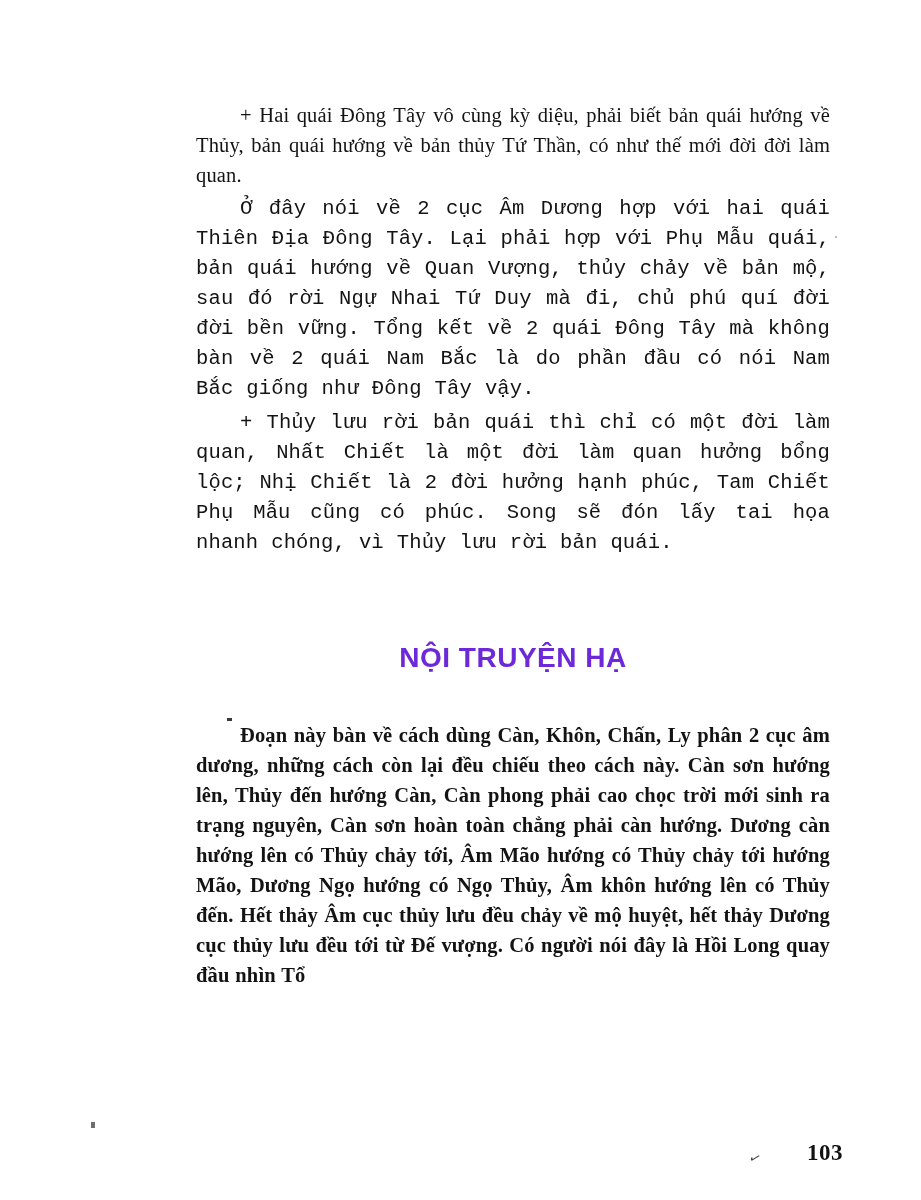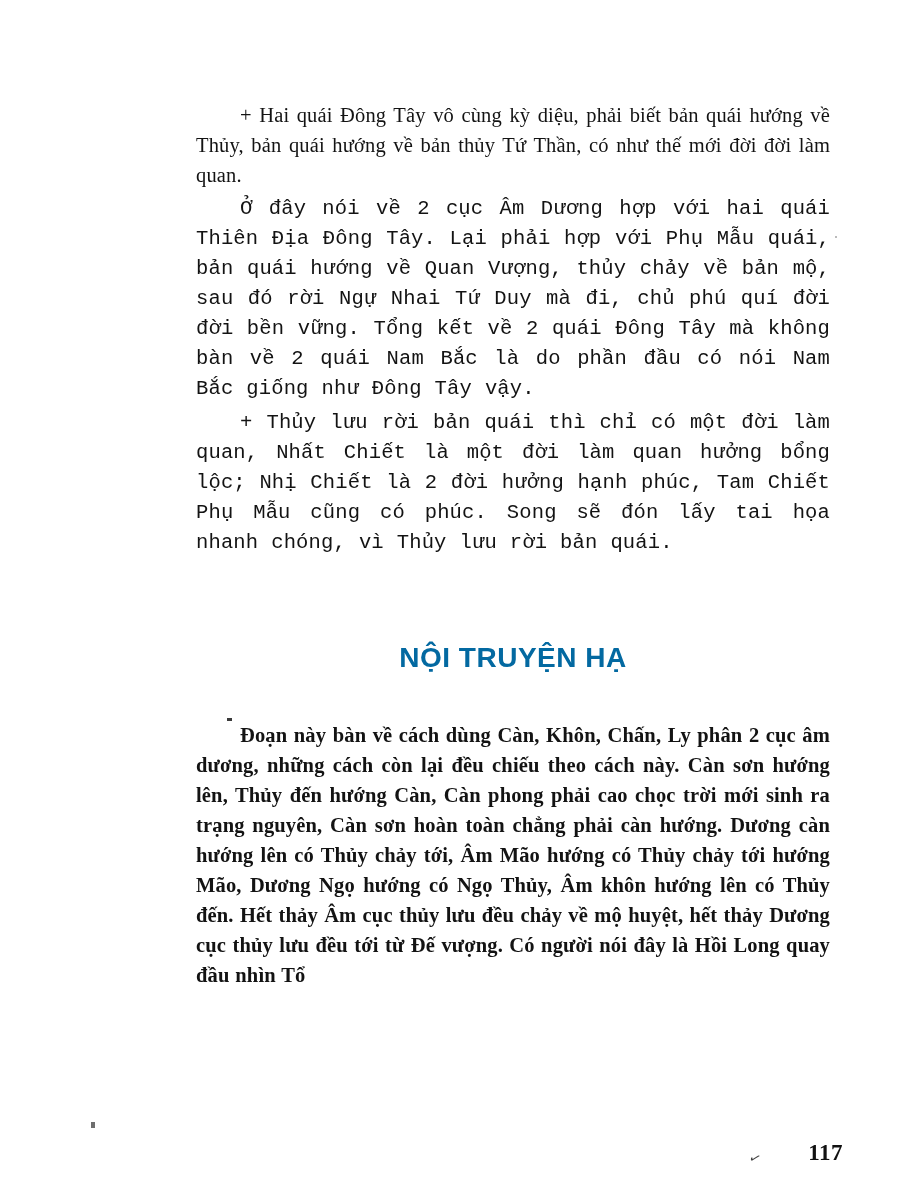--- a/index.html
+++ b/index.html
@@ -36,21 +36,21 @@
   p.para + p.para {
     margin-top: 4px;
     font-family: Liberation Mono, monospace;
   }
   .heading {
     text-align: center;
     font-family: "Liberation Sans", "DejaVu Sans", sans-serif;
     font-weight: bold;
     font-size: 28px;
     letter-spacing: 0.5px;
-    color: #0369a1;
+    color: #6d28d9;
     margin: 0;
     padding: 0;
   }
   .heading-wrap {
     margin-top: 84px;
     margin-bottom: 46px;
   }
   .marker-dot {
     position: absolute;
     left: 31px;
@@ -128,19 +128,19 @@
 
     <div class="para-with-mark">
       <span class="marker-dot"></span>
       <p class="para">Đoạn này bàn về cách dùng Càn, Khôn, Chấn, Ly phân 2 cục âm dương, những cách còn lại đều chiếu theo cách này. Càn sơn hướng lên, Thủy đến hướng Càn, Càn phong phải cao chọc trời mới sinh ra trạng nguyên, Càn sơn hoàn toàn chẳng phải càn hướng. Dương càn hướng lên có Thủy chảy tới, Âm Mão hướng có Thủy chảy tới hướng Mão, Dương Ngọ hướng có Ngọ Thủy, Âm khôn hướng lên có Thủy đến. Hết thảy Âm cục thủy lưu đều chảy về mộ huyệt, hết thảy Dương cục thủy lưu đều tới từ Đế vượng. Có người nói đây là Hồi Long quay đầu nhìn Tổ</p>
     </div>
 
   </div>
 
   <div class="footer">
     <span class="footer-flourish">✓</span>
-    <span class="page-number">117</span>
+    <span class="page-number">103</span>
   </div>
 
   <span class="speck"></span>
   <span class="speck2"></span>
 
 </div>
 
 </body></html>

